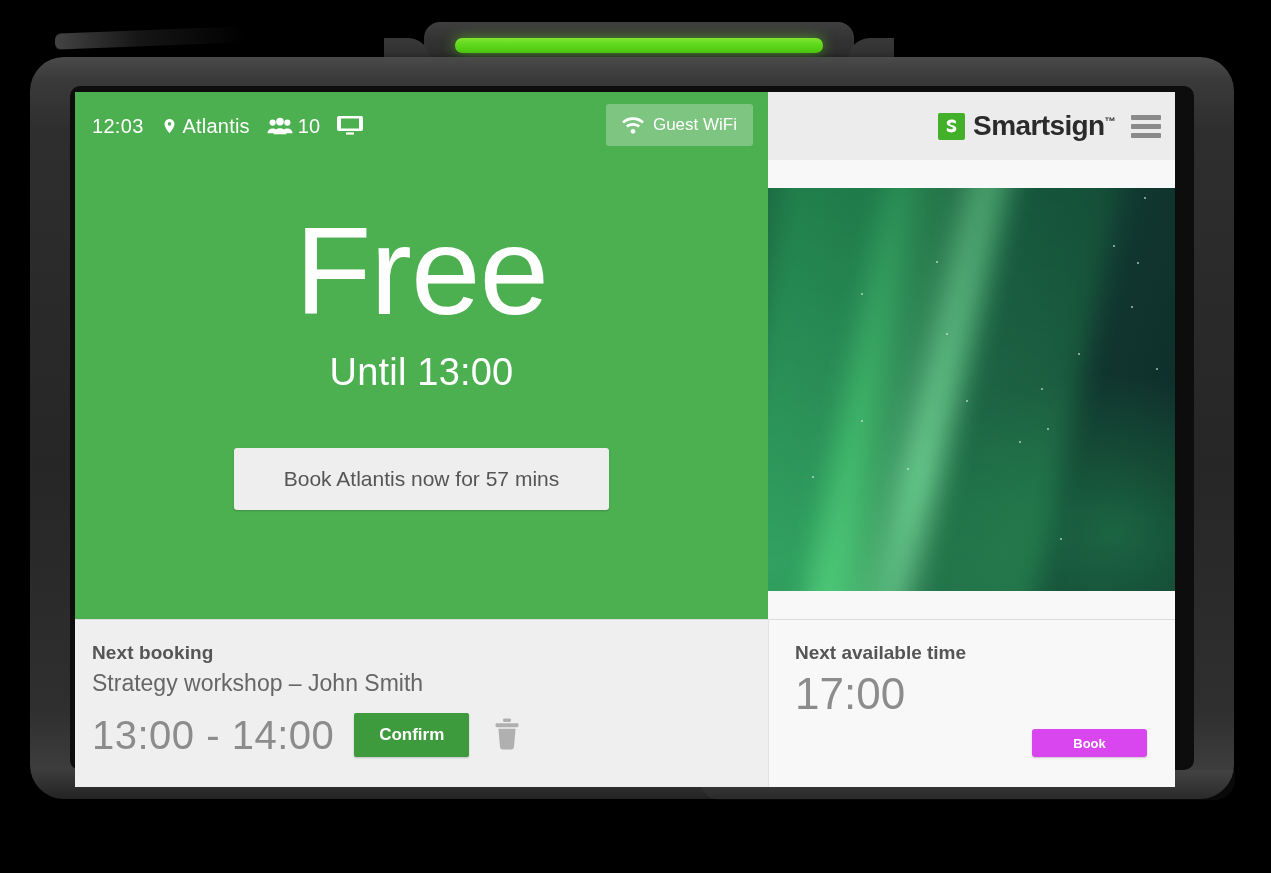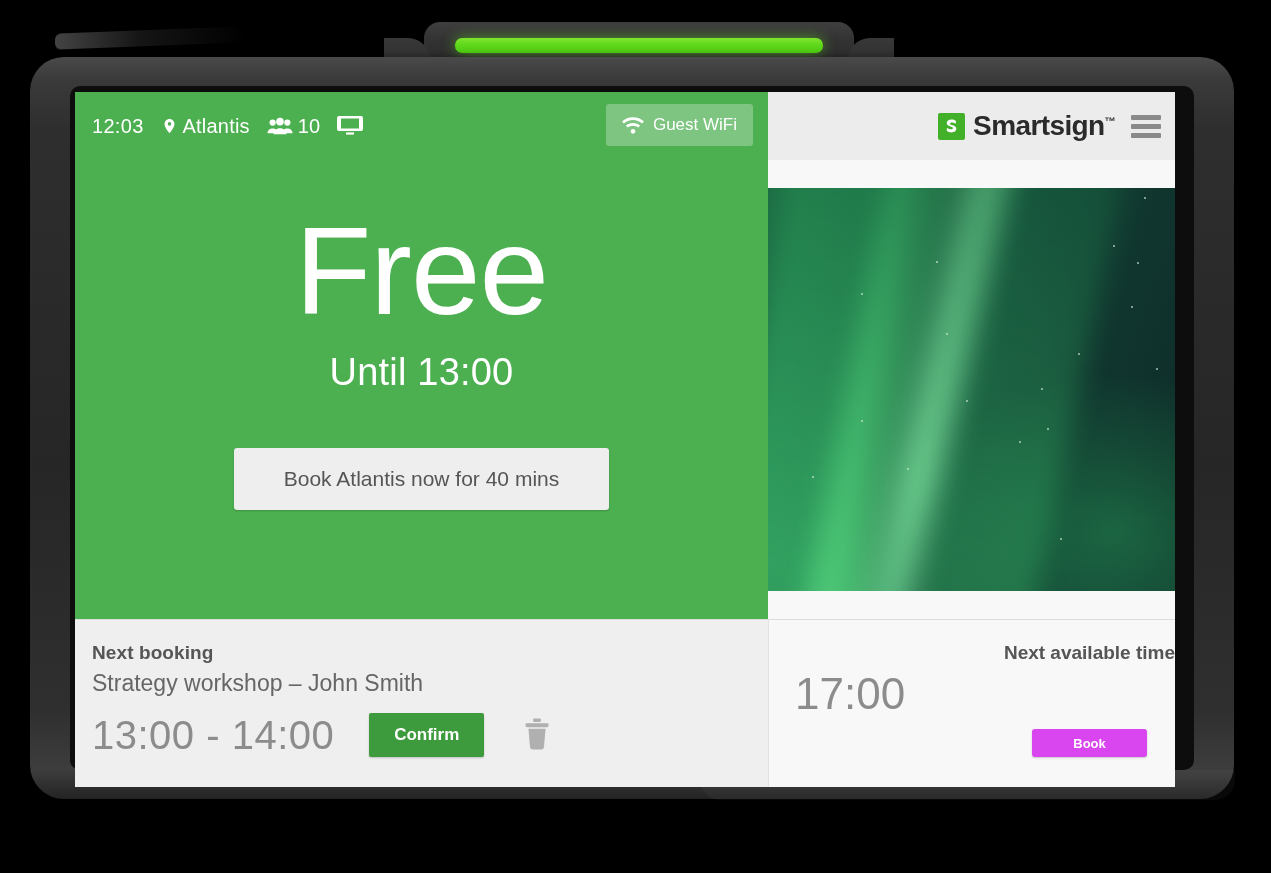--- a/index.html
+++ b/index.html
@@ -244,21 +244,21 @@
   .next-booking-title {
     font-size: 23px;
     color: #666666;
     margin-top: 6px;
     font-weight: 400;
   }
 
   .booking-row {
     display: flex;
     align-items: center;
-    gap: 35px;
+    gap: 20px;
     margin-top: 16px;
   }
 
   .booking-time {
     font-size: 40px;
     color: #8c8c8c;
     font-weight: 300;
     letter-spacing: 0.5px;
     line-height: 1;
   }
@@ -401,21 +401,20 @@
     border-top: 1px solid #dcdcdc;
     border-left: 1px solid #e2e2e2;
     padding: 22px 0 0 26px;
     position: relative;
   }
 
   .avail-label {
     font-size: 19px;
     font-weight: bold;
     color: #555555;
-    text-align: right;
   }
 
   .avail-time {
     font-size: 44px;
     color: #8c8c8c;
     font-weight: 300;
     margin-top: 8px;
     line-height: 1;
   }
 
@@ -502,21 +501,21 @@
               <circle cx="12" cy="15.4" r="2.5"></circle>
             </svg>
           </span>
           <span>Guest WiFi</span>
         </div>
       </div>
 
       <div class="hero">
         <div class="hero-status">Free</div>
         <div class="hero-until">Until 13:00</div>
-        <button class="book-now-btn">Book Atlantis now for 40 mins</button>
+        <button class="book-now-btn">Book Atlantis now for 57 mins</button>
       </div>
 
       <div class="footer-left">
         <div class="next-booking-label">Next booking</div>
         <div class="next-booking-title">Strategy workshop – John Smith</div>
         <div class="booking-row">
           <span class="booking-time">13:00 - 14:00</span>
           <button class="confirm-btn">Confirm</button>
           <button class="trash-btn">
             <span>

